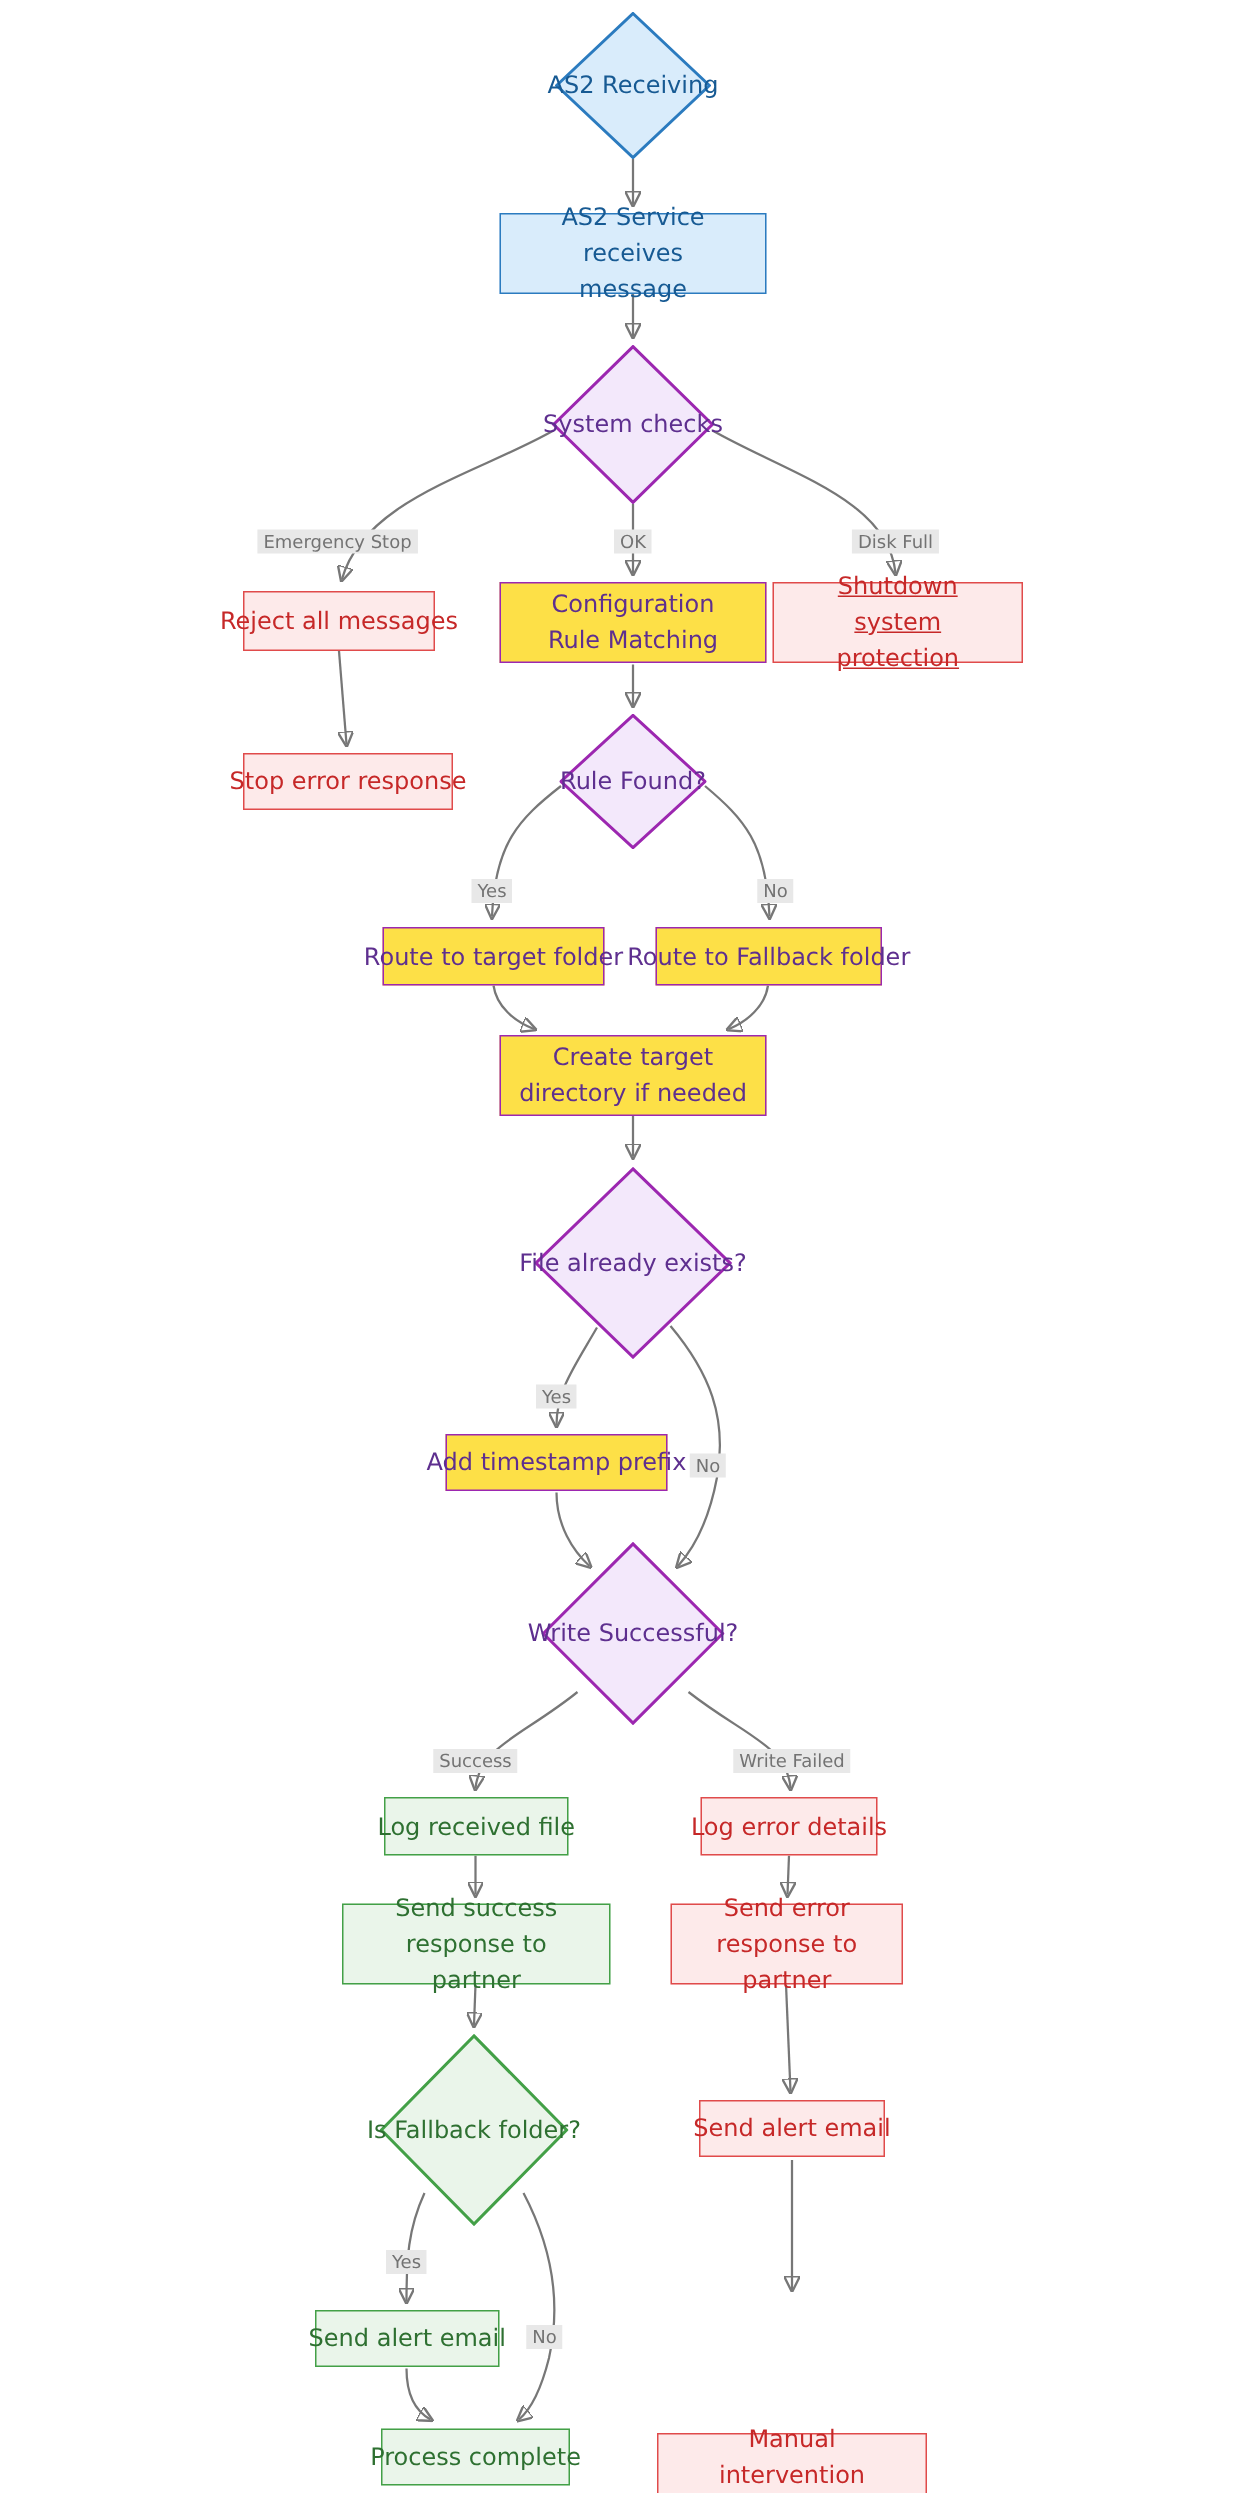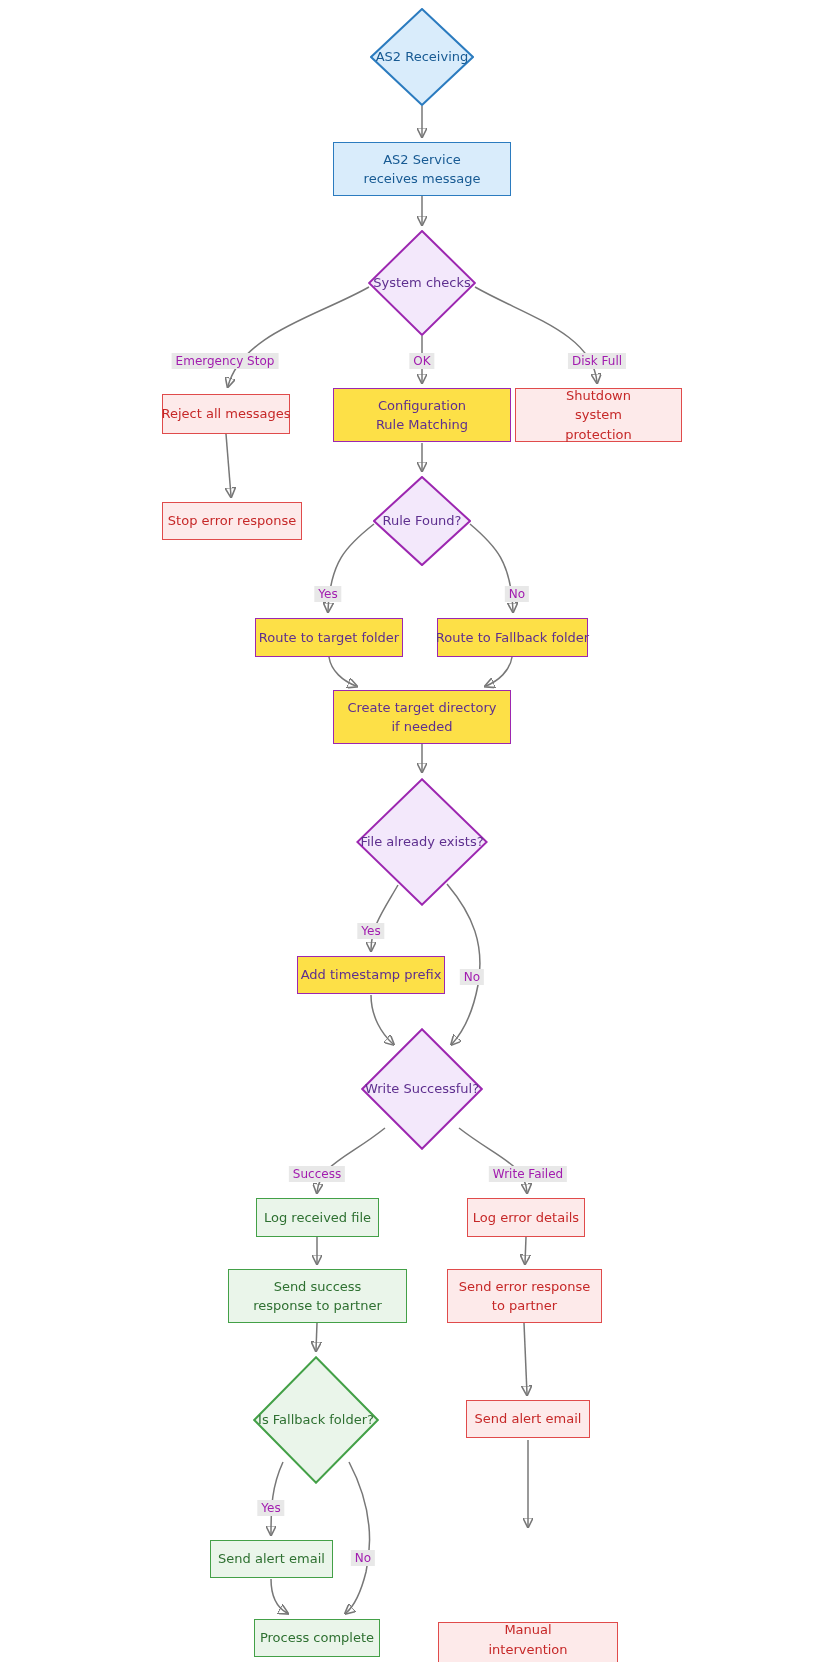--- a/index.html
+++ b/index.html
@@ -2,40 +2,40 @@
 <html><head>
 <meta charset="utf-8">
 <style>
   html,body { margin:0; padding:0; background:#ffffff; }
   body { font-family:"DejaVu Sans","Liberation Sans",sans-serif; }
   .canvas { position:relative; width:837px; height:1662px; background:#ffffff; overflow:hidden; }
   .edges { position:absolute; left:0; top:0; width:837px; height:1662px; }
   .edges path { fill:none; stroke:#777777; stroke-width:1.5; }
 
   .node { position:absolute; display:flex; align-items:center; justify-content:center;
-          text-align:center; font-size:13px; line-height:1.5; box-sizing:border-box; color:#333; }
+          text-align:center; font-size:16px; line-height:1.5; box-sizing:border-box; color:#333; }
   .rect { border:1.5px solid #999; }
   .rect .node-label { white-space:nowrap; }
   .rect.multiline .node-label { white-space:normal; }
 
   .rect.blue   { background:#d9ecfb; border-color:#2b7bbf; color:#175a93; }
   .rect.purple { background:#fde047; border-color:#9c27b0; color:#5e2f8f; }
   .rect.red    { background:#fdeaea; border-color:#e04b4b; color:#c62828; }
   .rect.green  { background:#eaf5ea; border-color:#43a047; color:#2e7031; }
 
   .diamond { background:transparent; border:none; }
   .diamond svg { position:absolute; left:0; top:0; width:100%; height:100%; }
   .diamond polygon { stroke-width:2; }
   .diamond .node-label { position:relative; z-index:1; white-space:nowrap; }
   .diamond.blue polygon   { fill:#d9ecfb; stroke:#2b7bbf; } .diamond.blue   { color:#175a93; }
   .diamond.purple polygon { fill:#f3e8fb; stroke:#9c27b0; } .diamond.purple { color:#5e2f8f; }
   .diamond.green polygon  { fill:#eaf5ea; stroke:#43a047; } .diamond.green  { color:#2e7031; }
 
   .edge-label { position:absolute; transform:translate(-50%,-50%); background:#e8e8e8;
-                color:#a21caf; font-size:12px; padding:1px 4px; white-space:nowrap; }
+                color:#737373; font-size:12px; padding:1px 4px; white-space:nowrap; }
 </style>
 </head>
 <body>
 
 <div class="canvas">
 
   <svg class="edges" xmlns="http://www.w3.org/2000/svg">
     <defs>
       <marker id="arrow" viewBox="0 0 10 10" refX="8" refY="5" markerWidth="7" markerHeight="7" orient="auto-start-reverse">
         <path d="M0,0 L10,5 L0,10 z" fill="#333333" stroke="none"></path>
@@ -115,21 +115,21 @@
   </div>
 
   <div class="node rect red" style="left:162px;top:394px;width:128px;height:40px;">
     <span class="node-label">Reject all messages</span>
   </div>
 
   <div class="node rect purple multiline" style="left:333px;top:388px;width:178px;height:54px;padding:0 30px;">
     <span class="node-label">Configuration Rule Matching</span>
   </div>
 
-  <div class="node rect red multiline" style="left:515px;top:388px;width:167px;height:54px;padding:0 30px;">
+  <div class="node rect red multiline" style="left:515px;top:388px;width:167px;height:54px;padding:0 30px;text-decoration:underline;">
     <span class="node-label">Shutdown system protection</span>
   </div>
 
   <div class="node rect red" style="left:162px;top:502px;width:140px;height:38px;">
     <span class="node-label">Stop error response</span>
   </div>
 
   <div class="node rect purple" style="left:255px;top:618px;width:148px;height:39px;">
     <span class="node-label">Route to target folder</span>
   </div>

